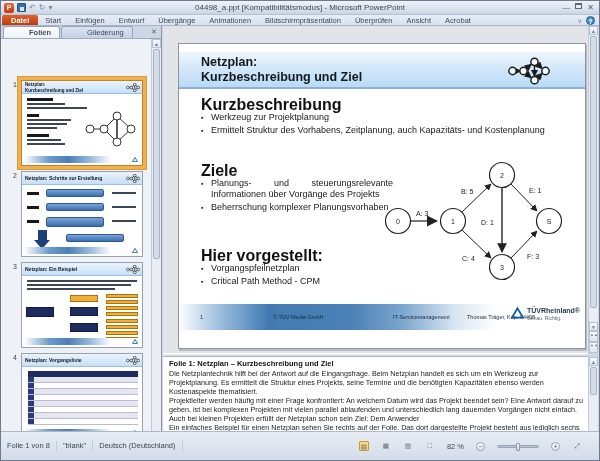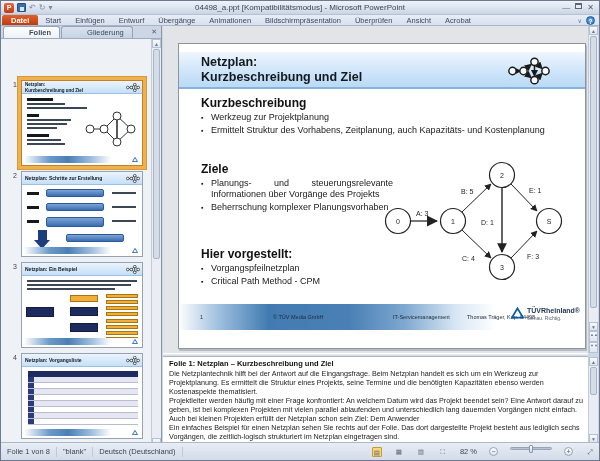--- a/index.html
+++ b/index.html
@@ -70,21 +70,21 @@
   
   .canvas { position:absolute; left:162px; top:25px; width:427px; height:327px; background:#e2e4e8; }
   .slide { position:absolute; left:15px; top:17px; width:408px; height:306px; background:#fff;
     border:1px solid #8c94a2; box-shadow:1px 2px 0 rgba(60,64,72,.25); }
 
   .sl-header { position:absolute; left:0; top:8px; right:0; height:37px;
     background:linear-gradient(180deg,#eef6fe 0%,#cfe5f9 55%,#badaf6 100%); border-bottom:2px solid #86b2dd; }
   .sl-title { position:absolute; left:22px; top:3px; font-weight:bold; font-size:12.5px; line-height:15px; color:#14181f; }
   .sl-minilogo { position:absolute; right:34px; top:5px; }
 
-  .sl-h2 { position:absolute; left:22px; font-size:12px; font-weight:bold; color:#111; }
+  .sl-h2 { position:absolute; left:22px; font-size:16px; font-weight:bold; color:#111; }
   .sl-bullets { position:absolute; left:22px; font-size:9px; line-height:11px; color:#1a1a1a; text-align:justify; }
   .sl-bullet { position:relative; padding-left:10px; margin-bottom:2px; }
   .sl-bullet::before { content:"▪"; position:absolute; left:0; top:0; font-size:7px; }
 
   .sl-footer { position:absolute; left:0; right:0; top:260px; height:26px;
     background:linear-gradient(90deg,#fdfefe 0%,#9dbede 10%,#427bb2 22%,#4a80b5 42%,#7ba6cf 55%,#d7e6f3 68%,#fff 78%); }
   .sf-item { position:absolute; top:10px; font-size:5.5px; color:#1c2a3a; }
   .sf-logo { position:absolute; right:5px; top:3px; display:flex; gap:3px; align-items:flex-start; }
   .sf-brand { font-size:7px; font-weight:bold; color:#1d3050; line-height:8px; }
   .sf-tagline { font-size:5px; color:#5a6570; }
@@ -106,25 +106,25 @@
   .notes { position:absolute; left:162px; top:356px; width:427px; height:86px; background:#fff; overflow:hidden; padding:2px 6px; }
   .notes-title { font-size:7.5px; font-weight:bold; color:#111; margin-bottom:1px; }
   .notes p { font-size:7.2px; line-height:9px; color:#222; }
   .notes .nbullet { position:relative; padding-left:7px; font-size:7.2px; line-height:9px; color:#222; }
   .notes .nbullet::before { content:"•"; position:absolute; left:1px; top:0; }
   .hscroll { position:absolute; left:162px; right:11px; top:442px; height:6px; background:#eaeef4; border-top:1px solid #c2cbd8; }
   .hs-arrow { position:absolute; top:0; bottom:0; width:9px; font-size:4px; line-height:5px; text-align:center; color:#6b7890; background:linear-gradient(#f7f9fc,#dfe6ef); border:1px solid #b6c1d1; }
   .hthumb { position:absolute; left:46%; width:34px; top:1px; bottom:0; background:#d4dce7; border:1px solid #a8b4c6; border-radius:2px; }
 
   
-  .statusbar { position:absolute; left:0; right:0; bottom:0; height:18px;
+  .statusbar { position:absolute; left:0; right:0; bottom:0; height:29px;
     background:linear-gradient(#e8edf5,#d3dce9); border-top:1px solid #aeb8c8;
     display:flex; align-items:center; font-size:7.5px; color:#3c4654; }
   .sb-item { padding:0 6px; border-right:1px solid #c0c9d6; height:10px; line-height:10px; }
-  .sb-right { margin-left:auto; display:flex; align-items:flex-start; gap:12px; padding-right:4px; }
+  .sb-right { margin-left:auto; display:flex; align-items:center; gap:12px; padding-right:17px; }
   .viewbtn { width:10px; height:10px; font-size:6.5px; line-height:10px; text-align:center; color:#5a6472; }
   .viewbtn.active { background:#fbd77c; border:1px solid #c79a3c; border-radius:1px; }
   .zoomslider { position:relative; width:42px; height:3px; background:#b8c2d2; border:1px solid #98a4b6; border-radius:2px; }
   .zoomslider .sl-h { position:absolute; left:46%; top:-3px; width:4px; height:8px; background:linear-gradient(#fdfdfe,#cfd8e4); border:1px solid #8b97ab; border-radius:1px; }
   .roundbtn { width:9px; height:9px; border-radius:50%; border:1px solid #98a4b6; background:linear-gradient(#fdfdfe,#dde4ee);
     font-size:7px; line-height:7px; text-align:center; color:#55606e; }
 </style>
 </head>
 <body>
 

